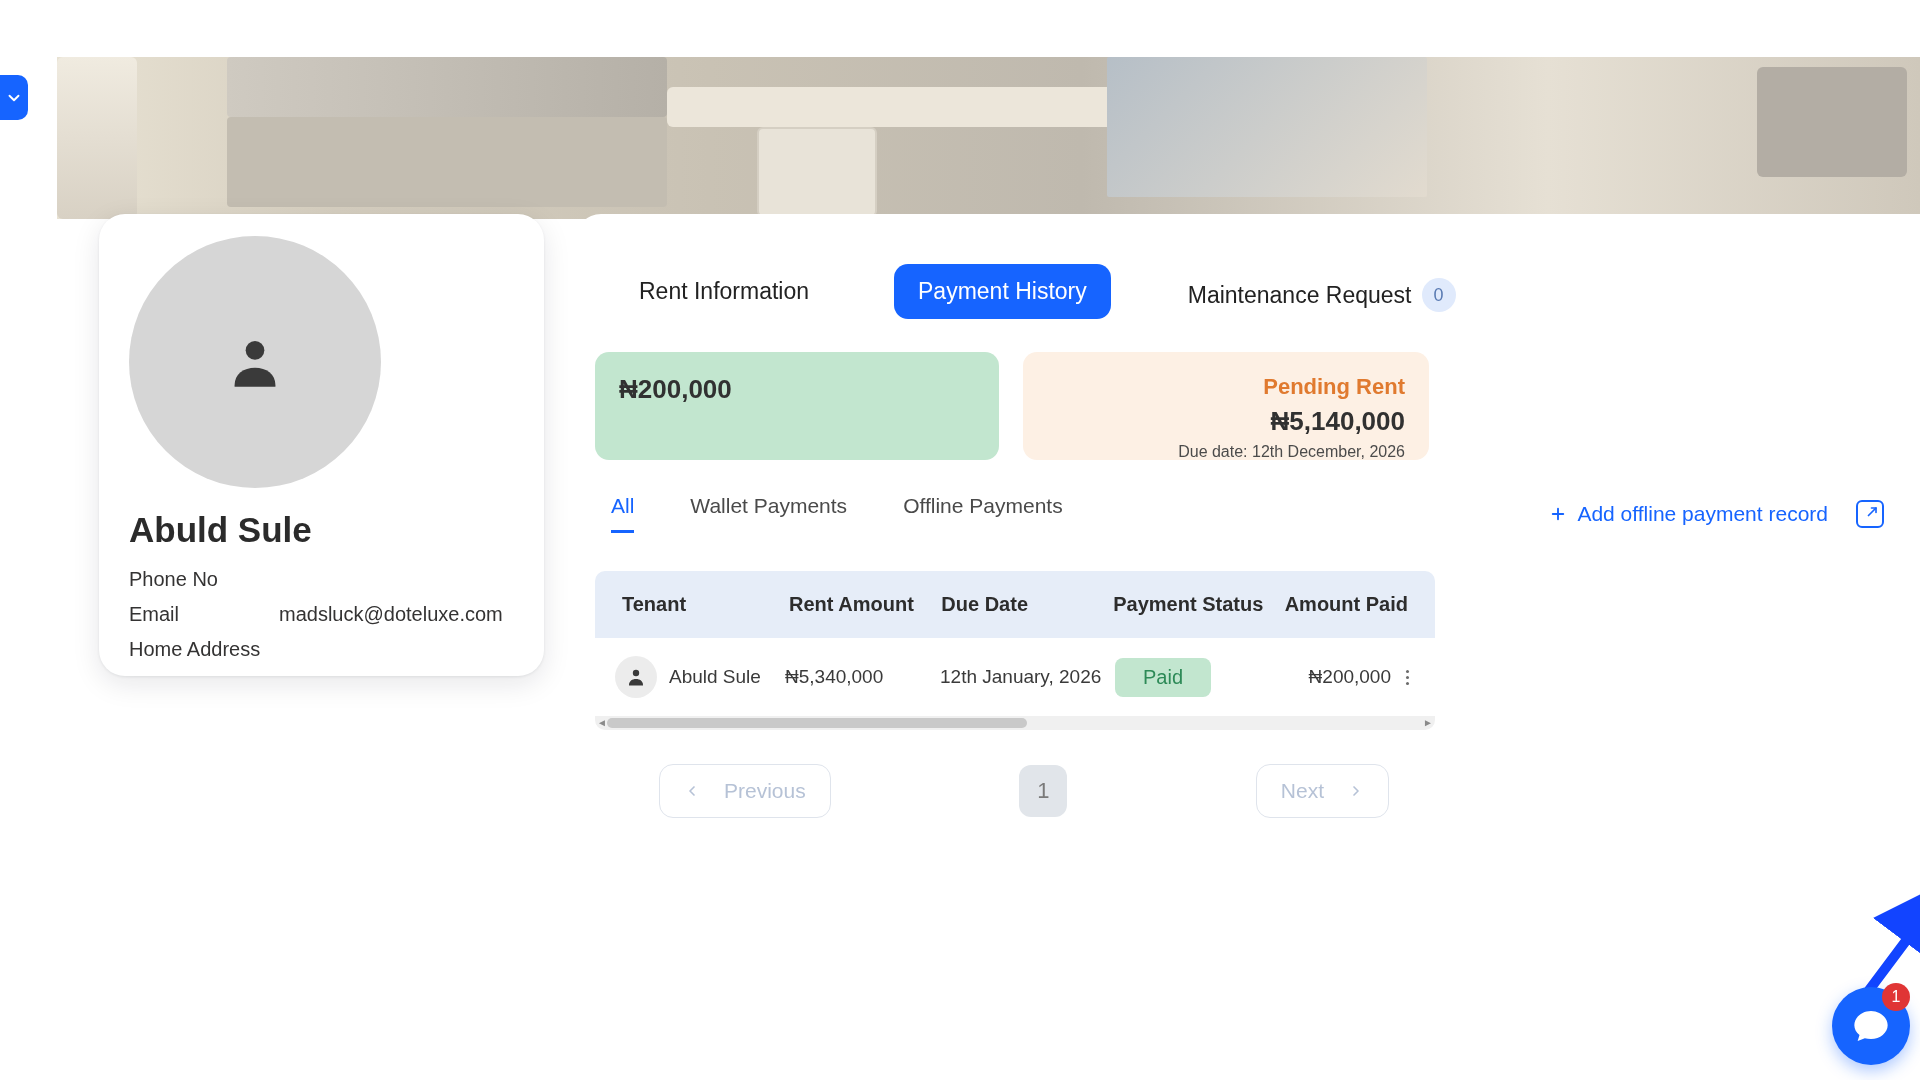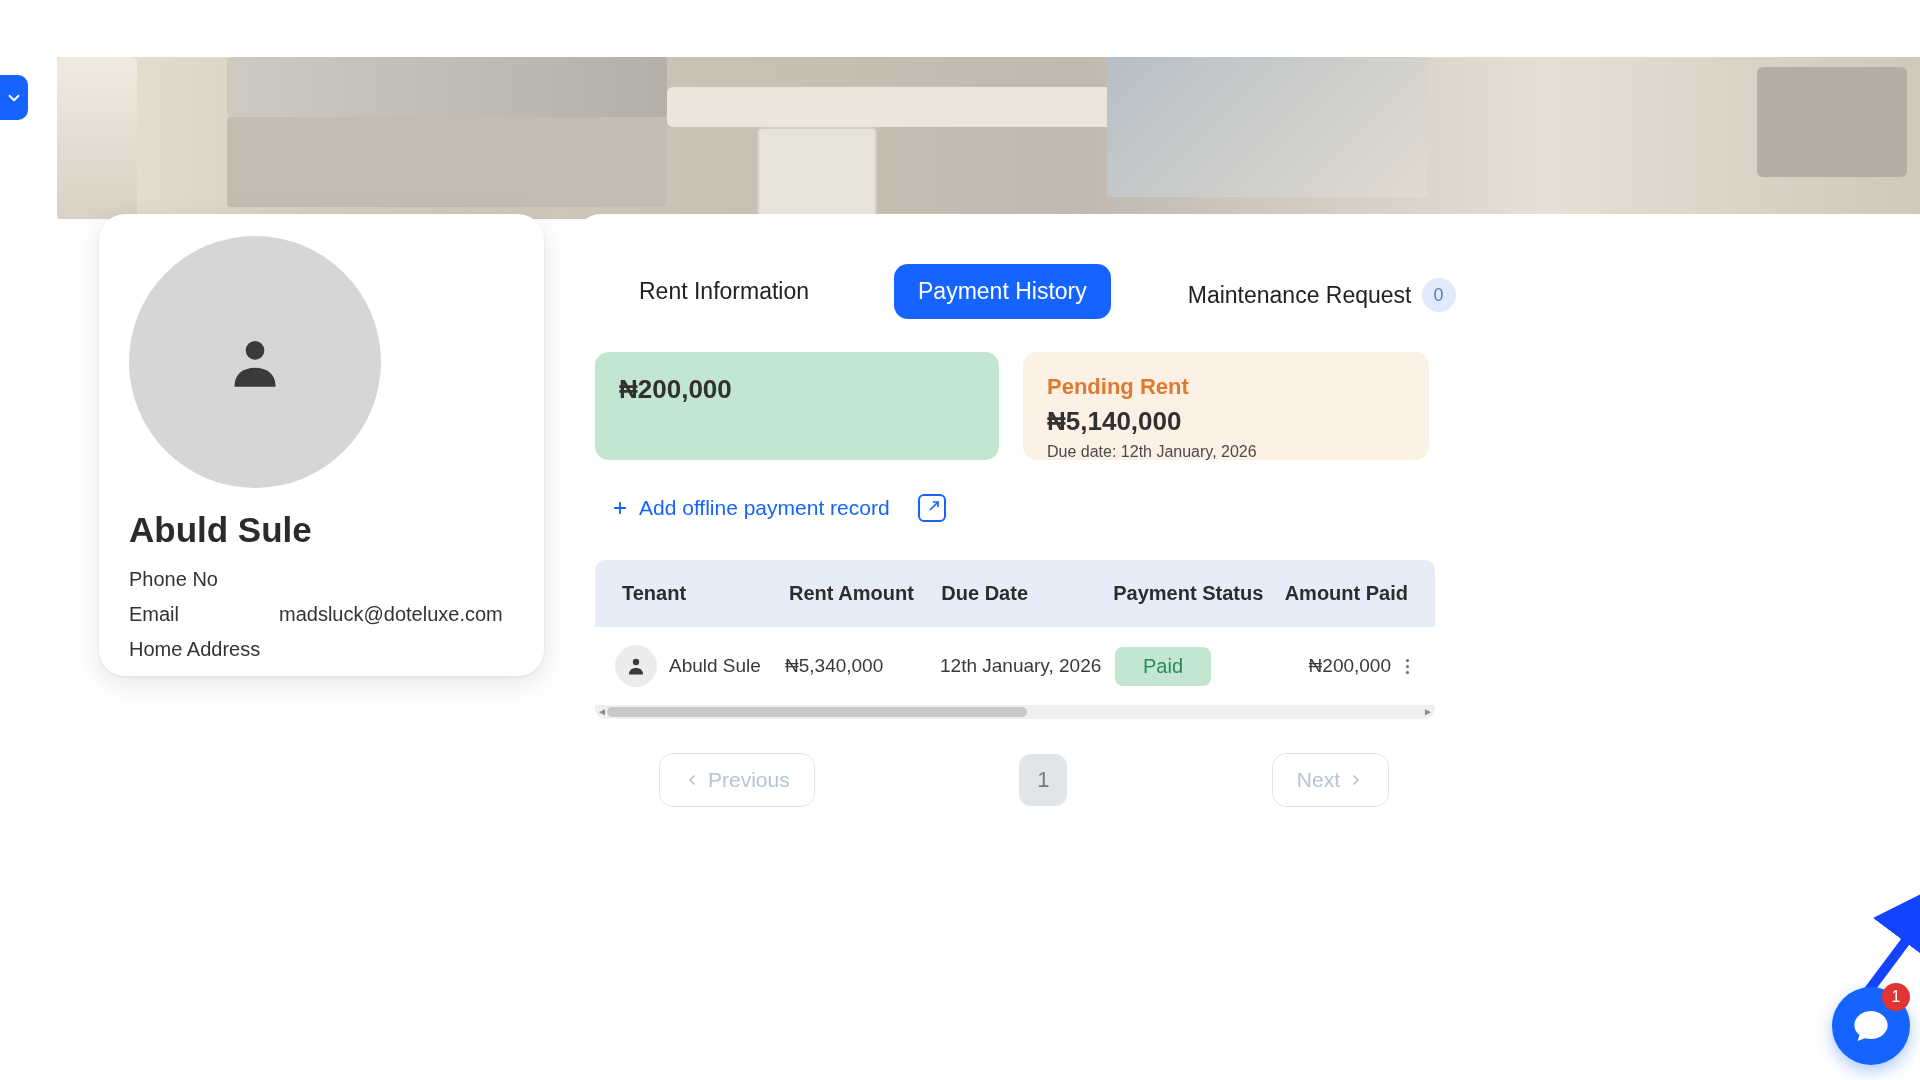--- a/index.html
+++ b/index.html
@@ -61,21 +61,21 @@
   .tab-badge { display:inline-flex; align-items:center; justify-content:center; min-width:34px; height:34px; padding:0 10px; border-radius:18px; background:#e0eafc; color:#5a7bb3; font-size:18px; margin-left:10px; }
 
   
   .summary-row { display:flex; gap:24px; padding:0 20px 0 20px; }
   .card {
     border-radius:14px; padding:22px 24px 24px 24px; display:flex; flex-direction:column; gap:10px;
   }
   .card-total { background:#c2e6cf; width:404px; height:108px; }
   .card-total .title { color:#139a55; font-size:22px; font-weight:600; }
   .card-total .value { color:#313131; font-size:26px; font-weight:600; }
-  .card-pending { background:#fdf0e4; width:406px; height:108px; }
+  .card-pending { background:#fdf0e4; width:406px; height:108px;text-align:right; }
   .card-pending .title { color:#e07a2f; font-size:22px; font-weight:600; }
   .card-pending .value { color:#313131; font-size:26px; font-weight:600; margin-top:-4px;}
   .card-pending .due { color:#4b4b4b; font-size:16px; margin-top:-4px;}
 
   
   .filter-row { display:flex; align-items:center; padding:34px 36px 0 36px; font-size:21px; justify-content:space-between; }
   .filter-tabs { display:flex; gap:56px; color:#4a4a4a; }
   .filter-tab { padding-bottom:12px; cursor:pointer; }
   .filter-tab.active { color:#1664ff; border-bottom:3px solid #1664ff; }
   .filter-actions { display:flex; align-items:center; gap:28px; color:#1664ff; font-size:21px; }
@@ -98,21 +98,21 @@
 
   
   .hscroll { height:14px; background:#f0f0f0; position:relative; }
   .hscroll .thumb { position:absolute; left:12px; top:2px; height:10px; width:420px; background:#c9c9c9; border-radius:5px; }
   .hscroll .arrow { position:absolute; top:1px; font-size:10px; color:#8a8a8a;}
   .hscroll .al { left:2px; }
   .hscroll .ar { right:2px; }
 
   
   .pagination { display:flex; align-items:center; justify-content:space-between; width:730px; margin:34px 0 0 84px; }
-  .page-btn { border:1.5px solid #dfe4ec; color:#b6c2d6; font-size:21px; padding:14px 24px; border-radius:14px; display:flex; align-items:center; gap:8px; cursor:pointer; background:#fff;}
+  .page-btn { border:1.5px solid #dfe4ec; color:#b6c2d6; font-size:21px; padding:14px 24px; border-radius:14px; display:flex; align-items:center; gap:24px; cursor:pointer; background:#fff;}
   .page-num { background:#e1e5ea; color:#7a7a7a; font-size:22px; width:48px; height:52px; border-radius:12px; display:flex; align-items:center; justify-content:center; cursor:pointer;}
 
   
   .arrow-annot { position:absolute; left:1250px; top:670px; width:130px; height:150px; pointer-events:none; }
 
   
   .chat-fab {
     position:absolute; right:10px; bottom:15px; width:78px; height:78px; border-radius:50%;
     background:#1664ff; display:flex; align-items:center; justify-content:center; cursor:pointer;
     box-shadow:0 6px 16px rgba(22,100,255,.35);
@@ -178,25 +178,30 @@
     </div>
   </div>
 
   <div class="summary-row">
     <div class="card card-total">
       <div class="value">₦200,000</div>
     </div>
     <div class="card card-pending">
       <div class="title">Pending Rent</div>
       <div class="value">₦5,140,000</div>
-      <div class="due">Due date: 12th January, 2026</div>
+      <div class="due">Due date: 12th December, 2026</div>
     </div>
   </div>
 
   <div class="filter-row">
+    <div class="filter-tabs">
+      <div class="filter-tab active">All</div>
+      <div class="filter-tab">Wallet Payments</div>
+      <div class="filter-tab">Offline Payments</div>
+    </div>
     <div class="filter-actions">
       <div class="add-link">
         <svg width="18" height="18" viewBox="0 0 24 24" fill="none" stroke="#1664ff" stroke-width="2.5" stroke-linecap="round">
             <line x1="12" y1="5" x2="12" y2="19"></line>
             <line x1="5" y1="12" x2="19" y2="12"></line>
           </svg>
         <span>Add offline payment record</span>
       </div>
       <div class="export-btn">
         <svg width="18" height="18" viewBox="0 0 24 24" fill="none" stroke="#1664ff" stroke-width="2.2" stroke-linecap="round" stroke-linejoin="round">

